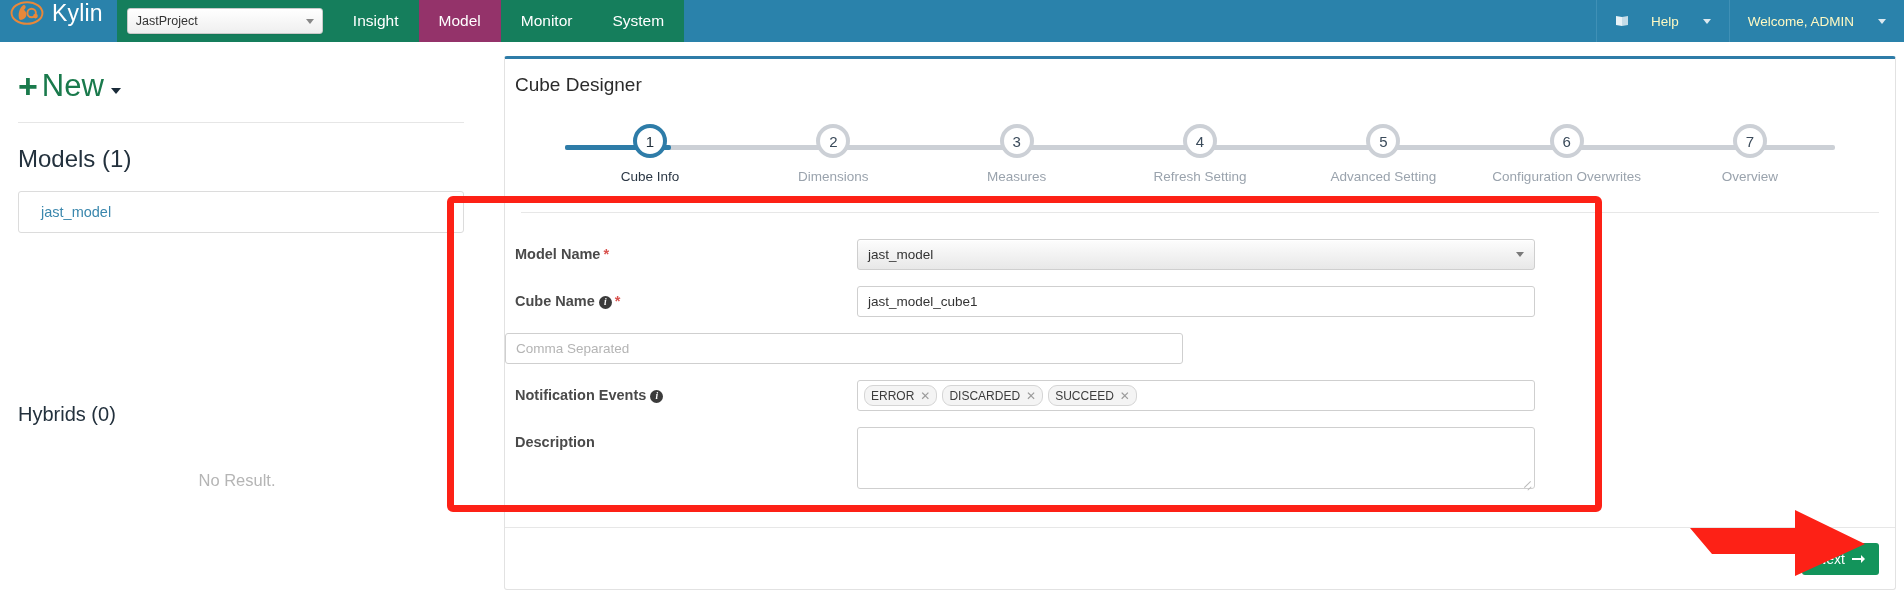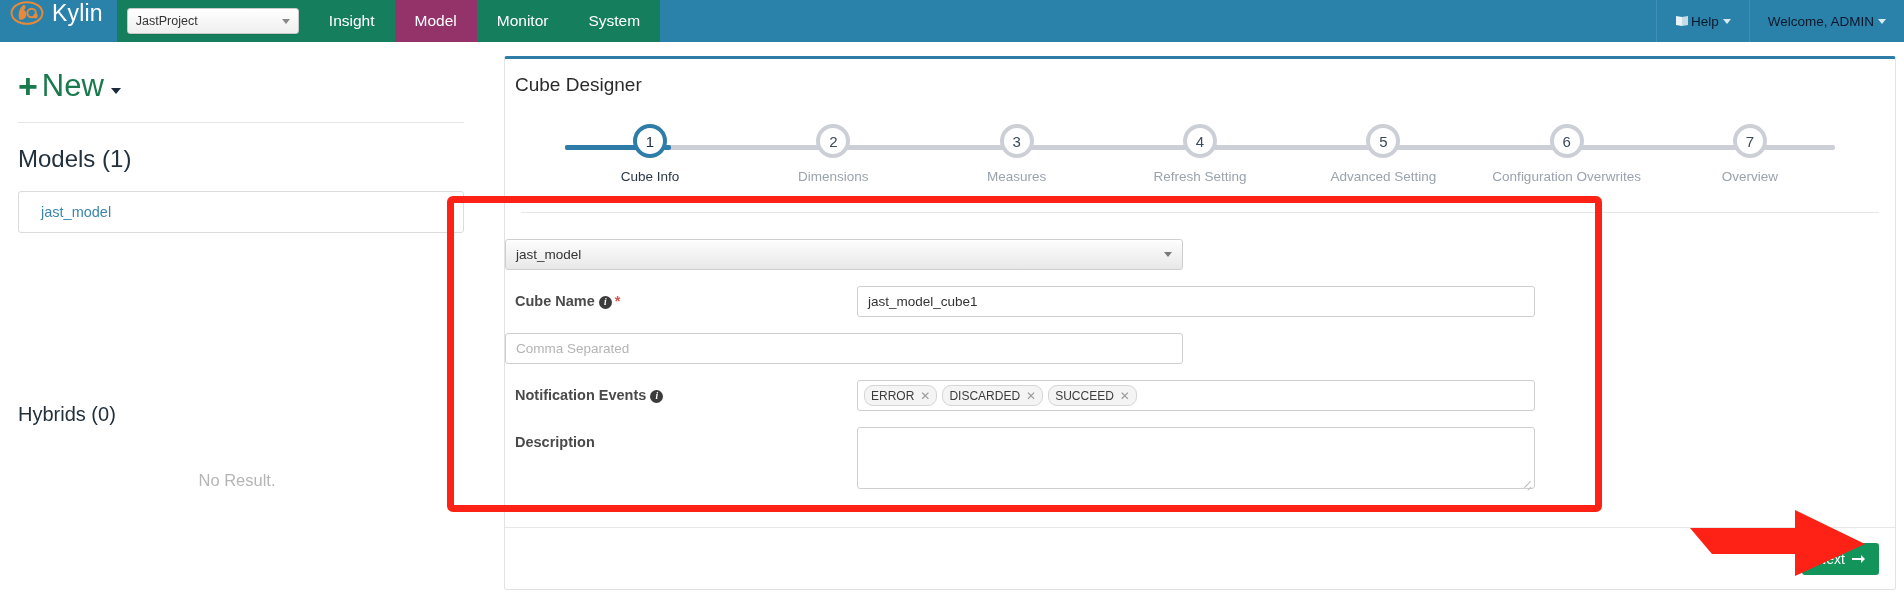--- a/index.html
+++ b/index.html
@@ -26,43 +26,43 @@
   .brand-logo { width: 34px; height: 28px; display:block; }
   .brand-text {
     color: #ffffff; font-size: 23px; letter-spacing: .2px;
     font-family: "Liberation Sans", sans-serif;
   }
   .project-select-wrap {
     display: flex; align-items: center;
     background: #157e5c; padding: 0 10px;
   }
   .project-select {
-    width: 172px; height: 26px;
+    width: 196px; height: 26px;
     background: linear-gradient(to bottom,#ffffff 0%,#efefef 100%);
     border: 1px solid #c9c9c9; border-radius: 3px;
     display: flex; align-items: center; justify-content: space-between;
     padding: 0 8px; font-size: 12.5px; color: #333;
     box-shadow: 0 1px 1px rgba(0,0,0,.06);
   }
   .project-select .caret {
     width: 0; height: 0; border-left: 4px solid transparent;
     border-right: 4px solid transparent; border-top: 5px solid #888;
   }
   .nav-links { display: flex; align-items: stretch; }
   .nav-link {
     display: flex; align-items: center; padding: 0 20px;
     color: #ffffff; font-size: 15.5px; background: #157e5c;
     text-decoration: none; white-space: nowrap;
   }
   .nav-link.active { background: #94336a; }
   .nav-spacer { flex: 1; background: #2a82ab; }
   .nav-right { display: flex; align-items: stretch; }
   .nav-right-item {
-    display: flex; align-items: center; gap: 2px;
-    padding: 0 18px; color: #0f172a; font-size: 13.5px;
+    display: flex; align-items: center; gap: 22px;
+    padding: 0 18px; color: #fef9c3; font-size: 13.5px;
     border-left: 1px solid #3f90b6;
   }
   .nav-right-item:last-child { border-right: none; justify-content: center; }
   .dd-caret {
     width: 0; height: 0; border-left: 4px solid transparent;
     border-right: 4px solid transparent; border-top: 5px solid #dce9f0;
     margin-left: 2px;
   }
 
   
@@ -357,20 +357,23 @@
         </div>
 
       </div>
     </div>
 
     <div class="form-divider"></div>
 
     <div class="form">
 
       <div class="form-row">
+        <div class="form-label">
+          <span>Model Name</span><span class="req">*</span>
+        </div>
         <div class="field">
           <div class="form-control select-control">
             <span>jast_model</span>
             <span class="select-caret"></span>
           </div>
         </div>
       </div>
 
       <div class="form-row">
         <div class="form-label">

